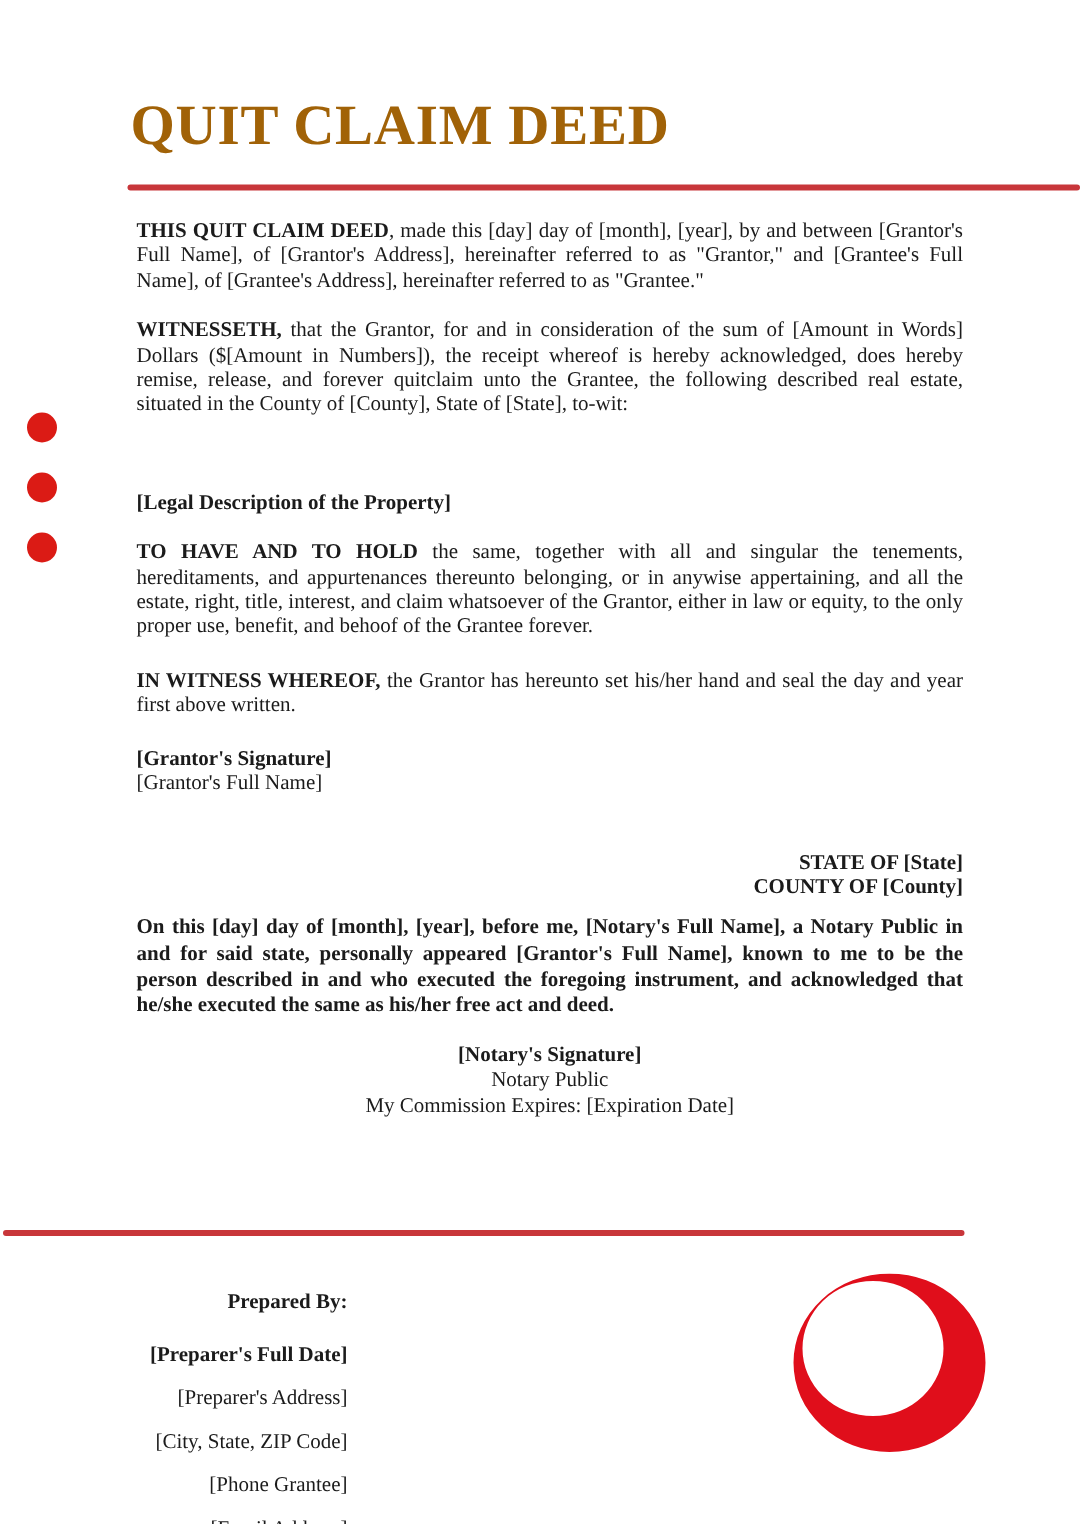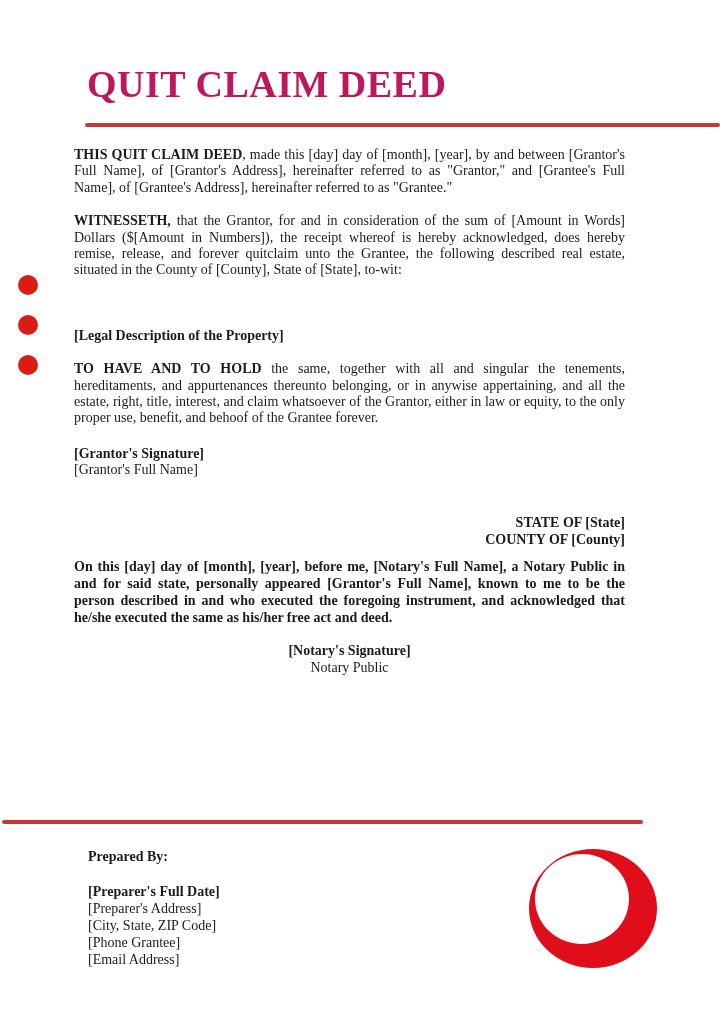--- a/index.html
+++ b/index.html
@@ -9,52 +9,52 @@
     margin:0 auto;
     background:#ffffff;
     font-family:"Liberation Serif", serif;
     color:#1b1b1b;
     overflow:hidden;
   }
   .doc-title{
     position:absolute;left:87px;top:64px;
     margin:0;
     font-size:38px;line-height:40px;font-weight:bold;
-    color:#be185d;
+    color:#a16207;
     letter-spacing:0.5px;
     white-space:nowrap;
   }
   .rule{position:absolute;background:#c8363a;height:4px;border-radius:2px;}
   .rule-top{left:85px;right:0;top:123px;}
   .rule-bottom{left:2px;width:641px;top:820px;}
   .dots{position:absolute;left:18px;top:275px;width:20px;}
   .dot{display:block;width:20px;height:20px;border-radius:50%;background:#db1b15;margin-bottom:20px;}
   .content{
-    position:absolute;left:74px;top:147px;width:551px;
+    position:absolute;left:91px;top:147px;width:551px;
     font-size:14px;line-height:16.4px;
     text-align:justify;
   }
   .content p{margin:0;}
   .p-witnesseth{margin-top:17px !important;}
   .p-legal{margin-top:49px !important;font-weight:bold;text-align:left;}
   .p-habendum{margin-top:17px !important;}
   .p-witness1{margin-top:20px !important;}
   .sig-block{margin-top:19px !important;text-align:left;}
   .sig-block .sig-line{font-weight:bold;}
   .state-block{margin-top:36px !important;text-align:right;font-weight:bold;line-height:16.9px;}
   .p-ack{margin-top:9px !important;font-weight:bold;line-height:17.2px;}
   .p-witness2{margin-top:18px !important;}
   .notary-block{margin-top:17px !important;text-align:center;line-height:16.8px;font-family:Liberation Serif, serif;}
   .notary-block .sig-line{font-weight:bold;}
   .lead{font-weight:bold;}
   .prepared{
     position:absolute;left:88px;top:848px;
     font-size:14px;line-height:17px;text-align:left;
   }
-  .prepared p{margin:0;}
+  .prepared p{margin:12px;text-align:right;}
   .prepared .prep-heading{font-weight:bold;}
   .prepared .prep-name{font-weight:bold;margin-top:18px;}
   .logo{position:absolute;left:528px;top:849px;width:130px;height:120px;}
 </style>
 </head>
 <body>
 
 <div class="page">
 
   <h1 class="doc-title">QUIT CLAIM DEED</h1>
@@ -70,29 +70,30 @@
   <div class="content">
 
     <p class="p-opening"><span class="lead">THIS QUIT CLAIM DEED</span><span>, made this [day] day of [month], [year], by and between [Grantor's Full Name], of [Grantor's Address], hereinafter referred to as "Grantor," and [Grantee's Full Name], of [Grantee's Address], hereinafter referred to as "Grantee."</span></p>
 
     <p class="p-witnesseth"><span class="lead">WITNESSETH,</span><span> that the Grantor, for and in consideration of the sum of [Amount in Words] Dollars ($[Amount in Numbers]), the receipt whereof is hereby acknowledged, does hereby remise, release, and forever quitclaim unto the Grantee, the following described real estate, situated in the County of [County], State of [State], to-wit:</span></p>
 
     <p class="p-legal">[Legal Description of the Property]</p>
 
     <p class="p-habendum"><span class="lead">TO HAVE AND TO HOLD</span><span> the same, together with all and singular the tenements, hereditaments, and appurtenances thereunto belonging, or in anywise appertaining, and all the estate, right, title, interest, and claim whatsoever of the Grantor, either in law or equity, to the only proper use, benefit, and behoof of the Grantee forever.</span></p>
 
+    <p class="p-witness1"><span class="lead">IN WITNESS WHEREOF,</span><span> the Grantor has hereunto set his/her hand and seal the day and year first above written.</span></p>
 
     <p class="sig-block"><span class="sig-line">[Grantor's Signature]</span><br><span>[Grantor's Full Name]</span></p>
 
     <p class="state-block"><span>STATE OF [State]</span><br><span>COUNTY OF [County]</span></p>
 
     <p class="p-ack">On this [day] day of [month], [year], before me, [Notary's Full Name], a Notary Public in and for said state, personally appeared [Grantor's Full Name], known to me to be the person described in and who executed the foregoing instrument, and acknowledged that he/she executed the same as his/her free act and deed.</p>
 
 
-    <p class="notary-block"><span class="sig-line">[Notary's Signature]</span><br><span>Notary Public</span><br></p>
+    <p class="notary-block"><span class="sig-line">[Notary's Signature]</span><br><span>Notary Public</span><br><span>My Commission Expires: [Expiration Date]</span></p>
 
   </div>
 
   <div class="rule rule-bottom"></div>
 
   <div class="prepared">
     <p class="prep-heading">Prepared By:</p>
     <p class="prep-name">[Preparer's Full Date]</p>
     <p>[Preparer's Address]</p>
     <p>[City, State, ZIP Code]</p>

